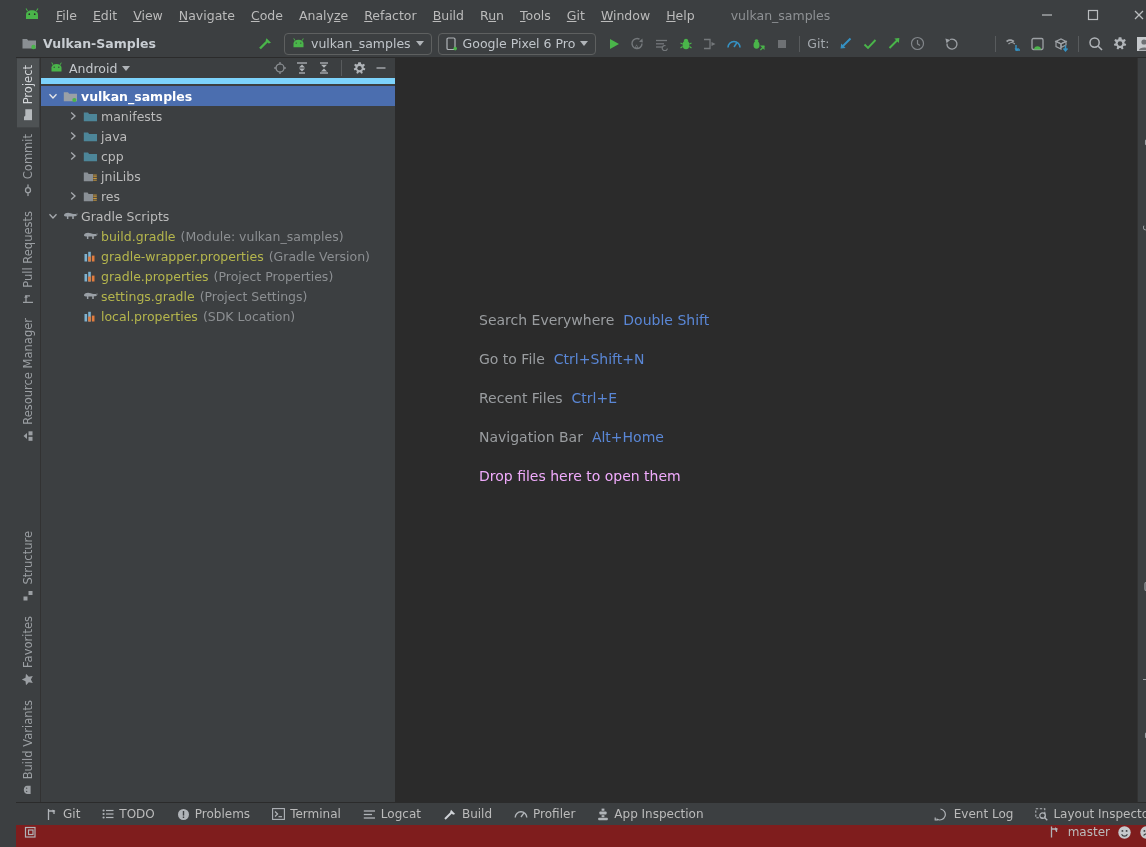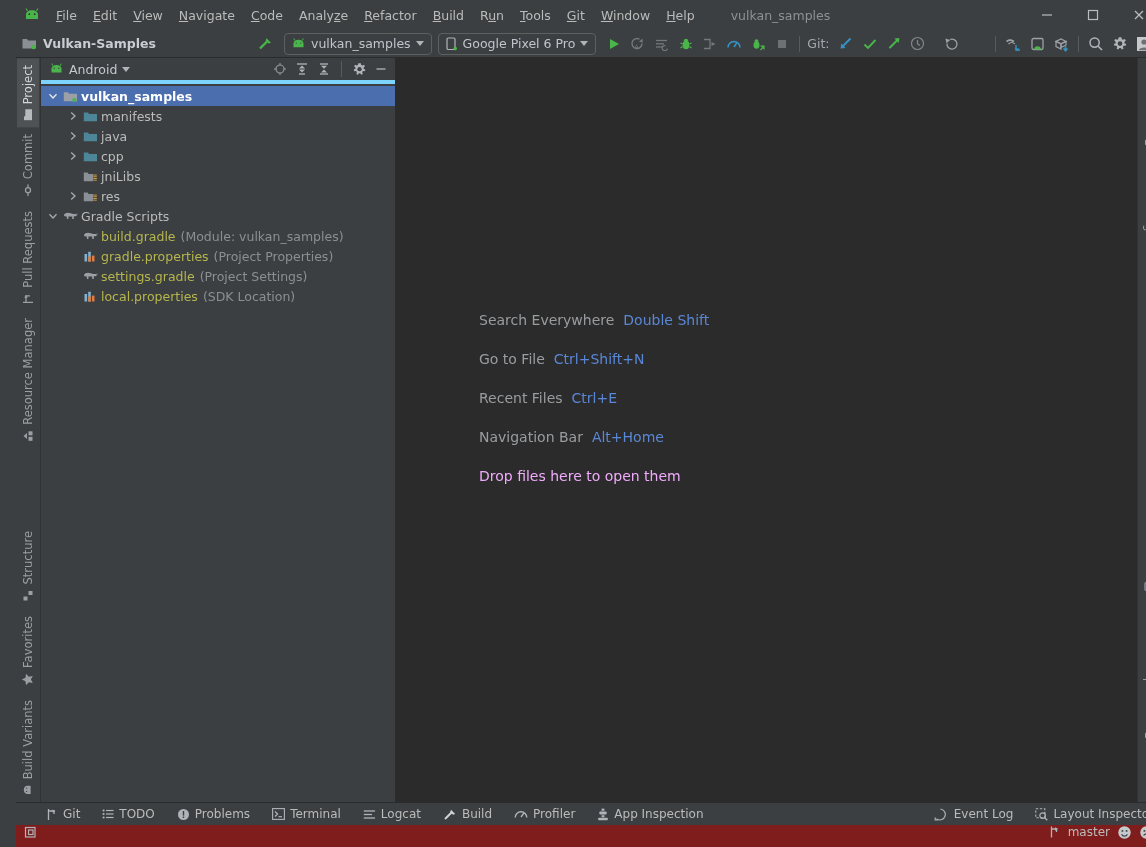--- a/index.html
+++ b/index.html
@@ -67,21 +67,21 @@
   .stripe.left .vtab .vicon { transform: rotate(90deg); }
   .spacer { flex: 1 1 auto; }
 
   
   .toolwin {
     width: 355px; flex: 0 0 355px; background: #3c3f41; display: flex; flex-direction: column;
     border-right: 1px solid #2b2b2b;
   }
   .tw-header {
     height: 26px; flex: 0 0 26px; display: flex; align-items: center;
-    background: #3c3f41; padding: 0 4px 0 8px; border-bottom: 4px solid #7dd3fc;
+    background: #3c3f41; padding: 0 4px 0 8px; border-bottom: 6px solid #7dd3fc;
   }
   .tw-title { display: flex; align-items: center; gap: 5px; color: #c4c8cc; font-size: 12.5px; }
   .tw-actions { margin-left: auto; display: flex; align-items: center; gap: 2px; }
   .ibtn { width: 20px; height: 20px; display: flex; align-items: center; justify-content: center; }
   .tree { flex: 1 1 auto; padding-top: 2px; overflow: hidden; background: #3c3f41; }
   .row {
     display: flex; align-items: center; height: 20px; padding-left: 4px; white-space: nowrap;
     font-size: 12.5px; color: #bbbbbb;
   }
   .row.sel { background: #4b6eaf; color: #ffffff; }
@@ -586,20 +586,32 @@
           <span class="ricon">
             <svg width="17" height="12" viewBox="0 0 17 12">
               <path d="M2 5.5 C2 3.6 4.2 2.6 7 2.9 C9.5 3.1 11.3 4 12.6 4.1 C14 4.2 14.8 3.6 15.3 3 L15.3 5 C14.4 6.1 13 6.4 11.8 6.2 L11.8 9 L10.2 9 L10.2 6.6 L6.4 6.6 L6.4 9 L4.9 9 L4.9 6.4 C3.6 6.4 2 6.4 2 5.5 Z" fill="#9aa0a6"></path>
               <circle cx="14.6" cy="4" r="0.55" fill="#3c3f41"></circle>
             </svg>
           </span>
           <span class="rlabel gradle-file">build.gradle</span>
           <span class="rhint">(Module: vulkan_samples)</span>
         </div>
 
+        <div class="row" style="padding-left:40px;">
+          <span class="ricon">
+            <svg width="14" height="13" viewBox="0 0 14 13">
+              <rect x="1.5" y="4" width="2.6" height="7.5" fill="#7eb2d0"></rect>
+              <rect x="5.2" y="1.8" width="2.6" height="9.7" fill="#7eb2d0"></rect>
+              <rect x="8.9" y="5.6" width="2.6" height="5.9" fill="#e07c3e"></rect>
+              <rect x="5.2" y="6.6" width="2.6" height="4.9" fill="#e07c3e"></rect>
+            </svg>
+          </span>
+          <span class="rlabel gradle-file">gradle-wrapper.properties</span>
+          <span class="rhint">(Gradle Version)</span>
+        </div>
 
         <div class="row" style="padding-left:40px;">
           <span class="ricon">
             <svg width="14" height="13" viewBox="0 0 14 13">
               <rect x="1.5" y="4" width="2.6" height="7.5" fill="#7eb2d0"></rect>
               <rect x="5.2" y="1.8" width="2.6" height="9.7" fill="#7eb2d0"></rect>
               <rect x="8.9" y="5.6" width="2.6" height="5.9" fill="#e07c3e"></rect>
               <rect x="5.2" y="6.6" width="2.6" height="4.9" fill="#e07c3e"></rect>
             </svg>
           </span>

